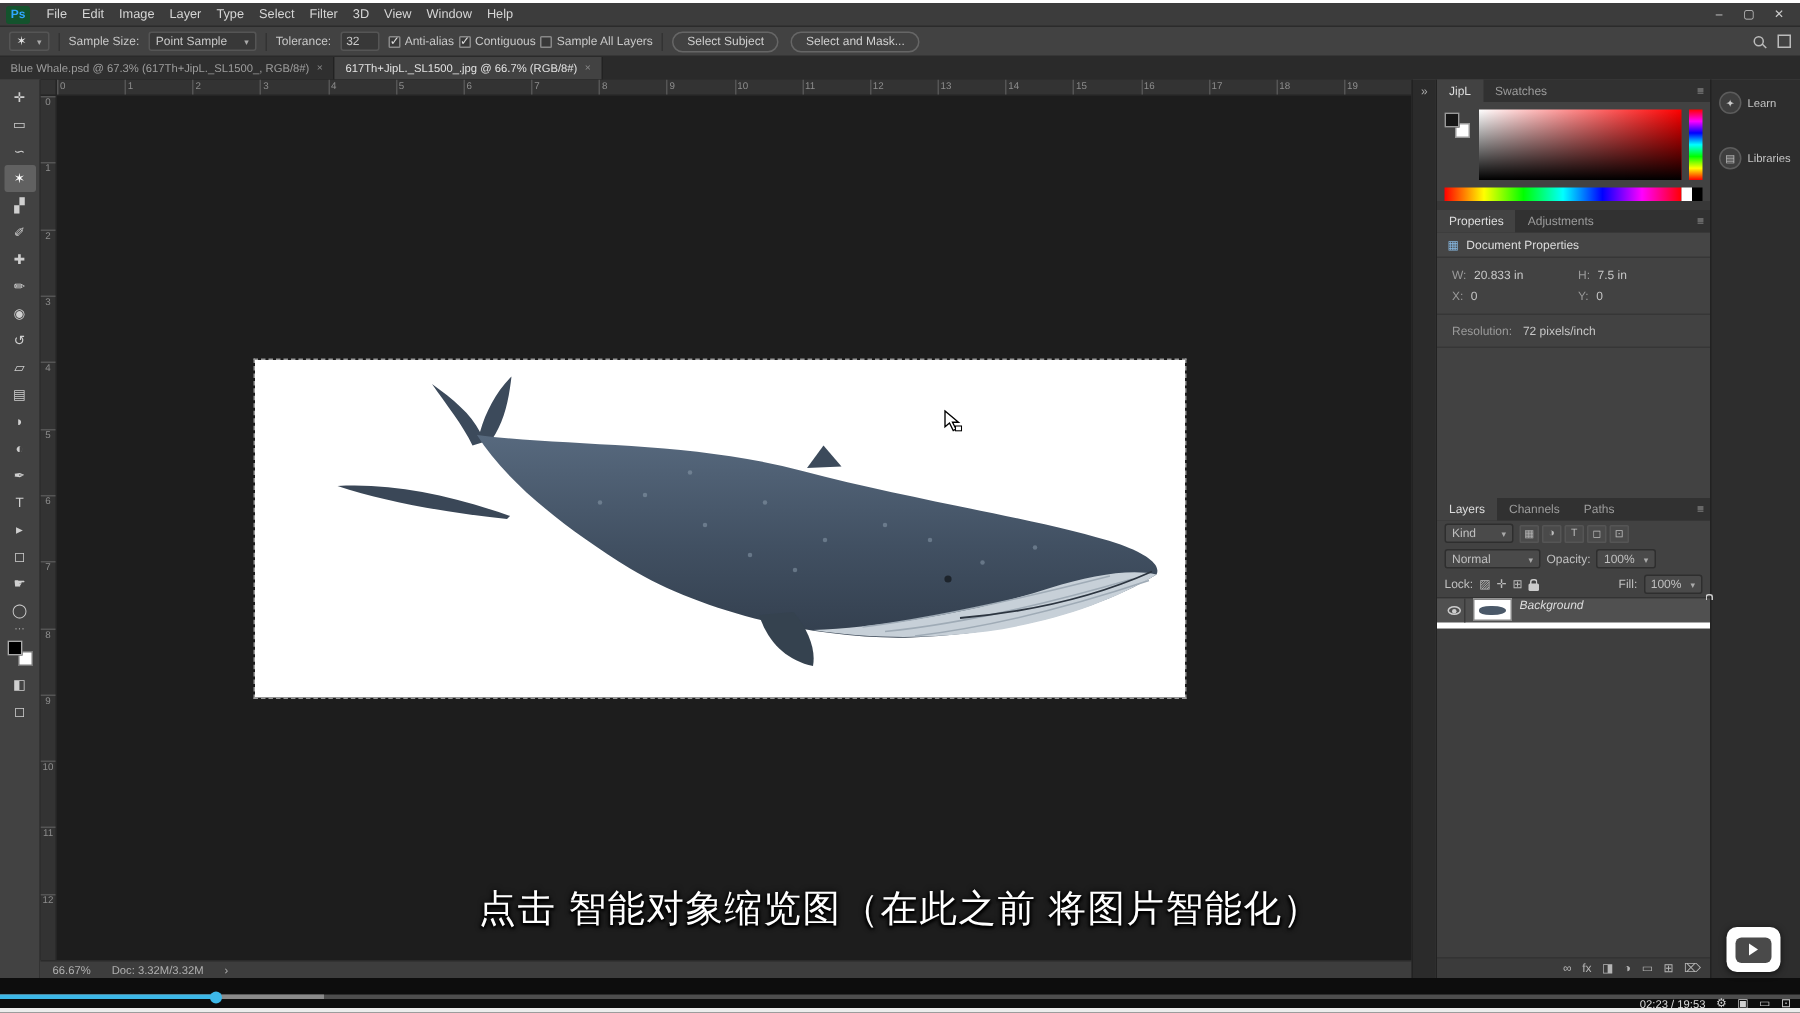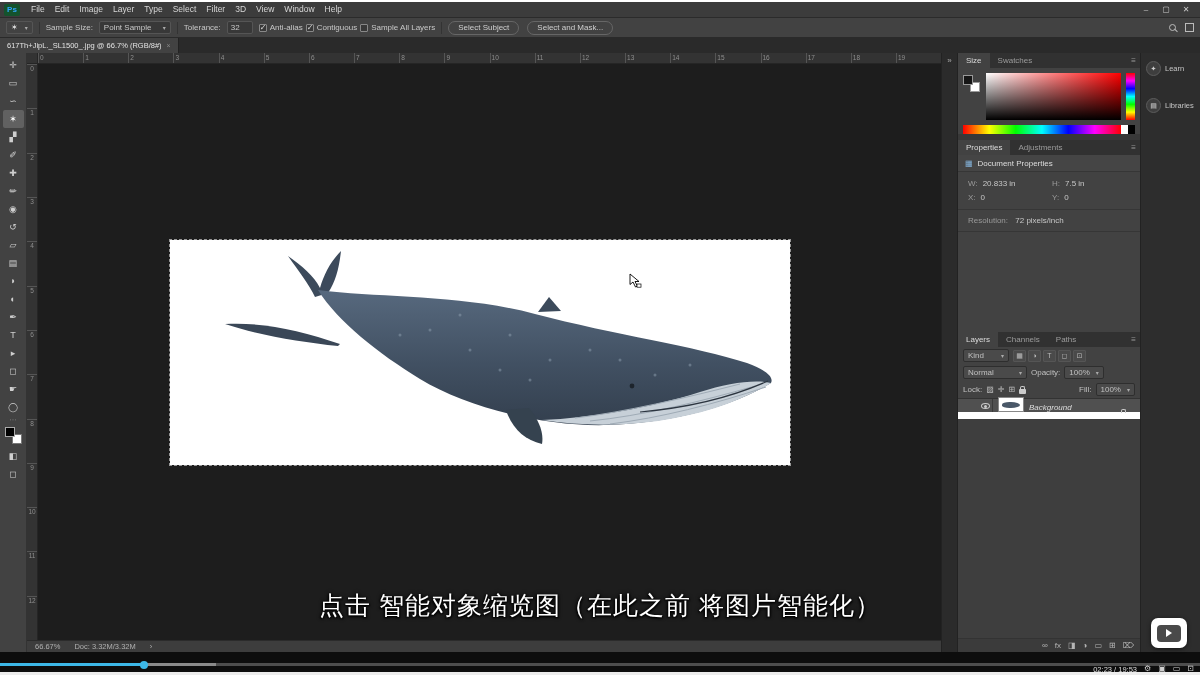--- a/index.html
+++ b/index.html
@@ -92,21 +92,21 @@
   .layersbody{flex:1;display:flex;flex-direction:column;background:#424242;min-height:0}
   .lrow{display:flex;align-items:center;gap:4px;padding:2px 5px;font-size:8px;color:#c0c0c0;flex:none}
   .kindd{display:flex;align-items:center;justify-content:space-between;background:#4a4a4a;border:1px solid #2e2e2e;border-radius:2px;height:13px;padding:0 4px;width:46px}
   .ficon{width:13px;height:12px;border:1px solid #555;background:#4a4a4a;display:flex;align-items:center;justify-content:center;font-size:7px;color:#bbb;border-radius:1px}
   .blendd{display:flex;align-items:center;justify-content:space-between;background:#4a4a4a;border:1px solid #2e2e2e;border-radius:2px;height:13px;padding:0 4px;width:64px}
   .valdd{display:flex;align-items:center;gap:2px;background:#4a4a4a;border:1px solid #2e2e2e;border-radius:2px;height:13px;padding:0 4px}
   .lockicon{font-size:8px;color:#bbb}
   .lock{width:7px;height:5px;background:#ccc;border-radius:1px;position:relative;margin-top:3px}
   .lock:before{content:"";position:absolute;top:-3px;left:1.2px;width:3px;height:3px;border:1px solid #ccc;border-bottom:none;border-radius:2px 2px 0 0}
   .layerlist{flex:1;background:#3e3e3e;border-top:1px solid #333;min-height:0}
-  .layer{height:20px;display:flex;align-items:flex-end;gap:5px;background:#505050;border-bottom:7px solid #ffffff;padding:0 20px}
+  .layer{height:20px;display:flex;align-items:flex-start;gap:5px;background:#505050;border-bottom:4px solid #ffffff;padding:0 4px}
   .eyebox{width:15px;height:100%;border-right:1px solid #3a3a3a;display:flex;align-items:center;justify-content:center}
   .eye{width:9px;height:6px;border:1px solid #ccc;border-radius:50%;position:relative}
   .eye:after{content:"";position:absolute;left:2.2px;top:1px;width:3px;height:3px;background:#ccc;border-radius:50%}
   .thumb{width:26px;height:15px;background:#fff;border:1px solid #888;display:flex;align-items:center;justify-content:center}
   .thumbwhale{width:18px;height:6px;background:#4a5868;border-radius:50% 60% 60% 50%}
   .lname{font-style:italic;font-size:8px;color:#ddd}
   .locksm{margin-left:auto}
   .lbot{height:14px;border-top:1px solid #333;background:#3b3b3b;display:flex;align-items:center;justify-content:flex-end;gap:7px;padding:0 6px;font-size:8px;color:#b5b5b5;flex:none}
   .lboticon{font-size:8px;color:#b5b5b5}
 
@@ -207,20 +207,24 @@
           <span class="obtn">Select and Mask...</span>
         </div>
       <div class="opticons">
         <span class="mag"></span>
         <span class="wsicon"></span>
       </div>
     </div>
 
     <div class="tabbar">
 
+        <span class="dtab">
+          <span>Blue Whale.psd @ 67.3% (617Th+JipL._SL1500_, RGB/8#)</span>
+          <span class="x">×</span>
+        </span>
 
         <span class="dtab active">
           <span>617Th+JipL._SL1500_.jpg @ 66.7% (RGB/8#)</span>
           <span class="x">×</span>
         </span>
       </div>
 
     <div class="main">
 
       <div class="tools">
@@ -354,21 +358,21 @@
       <div class="collapse">
         <span>»</span>
       </div>
 
       <div class="panels">
 
         <div>
           <div class="ptabs">
             <span class="pmenu">≡</span>
 
-          <span class="ptab active">Size</span>
+          <span class="ptab active">JipL</span>
               <span class="ptab">Swatches</span>
             </div>
           <div class="pbody">
             <div class="colorbody">
               <div class="swcol">
                 <span class="csw1"></span>
                 <span class="csw2"></span>
               </div>
               <div class="satbox"></div>
               <div class="huebar"></div>

